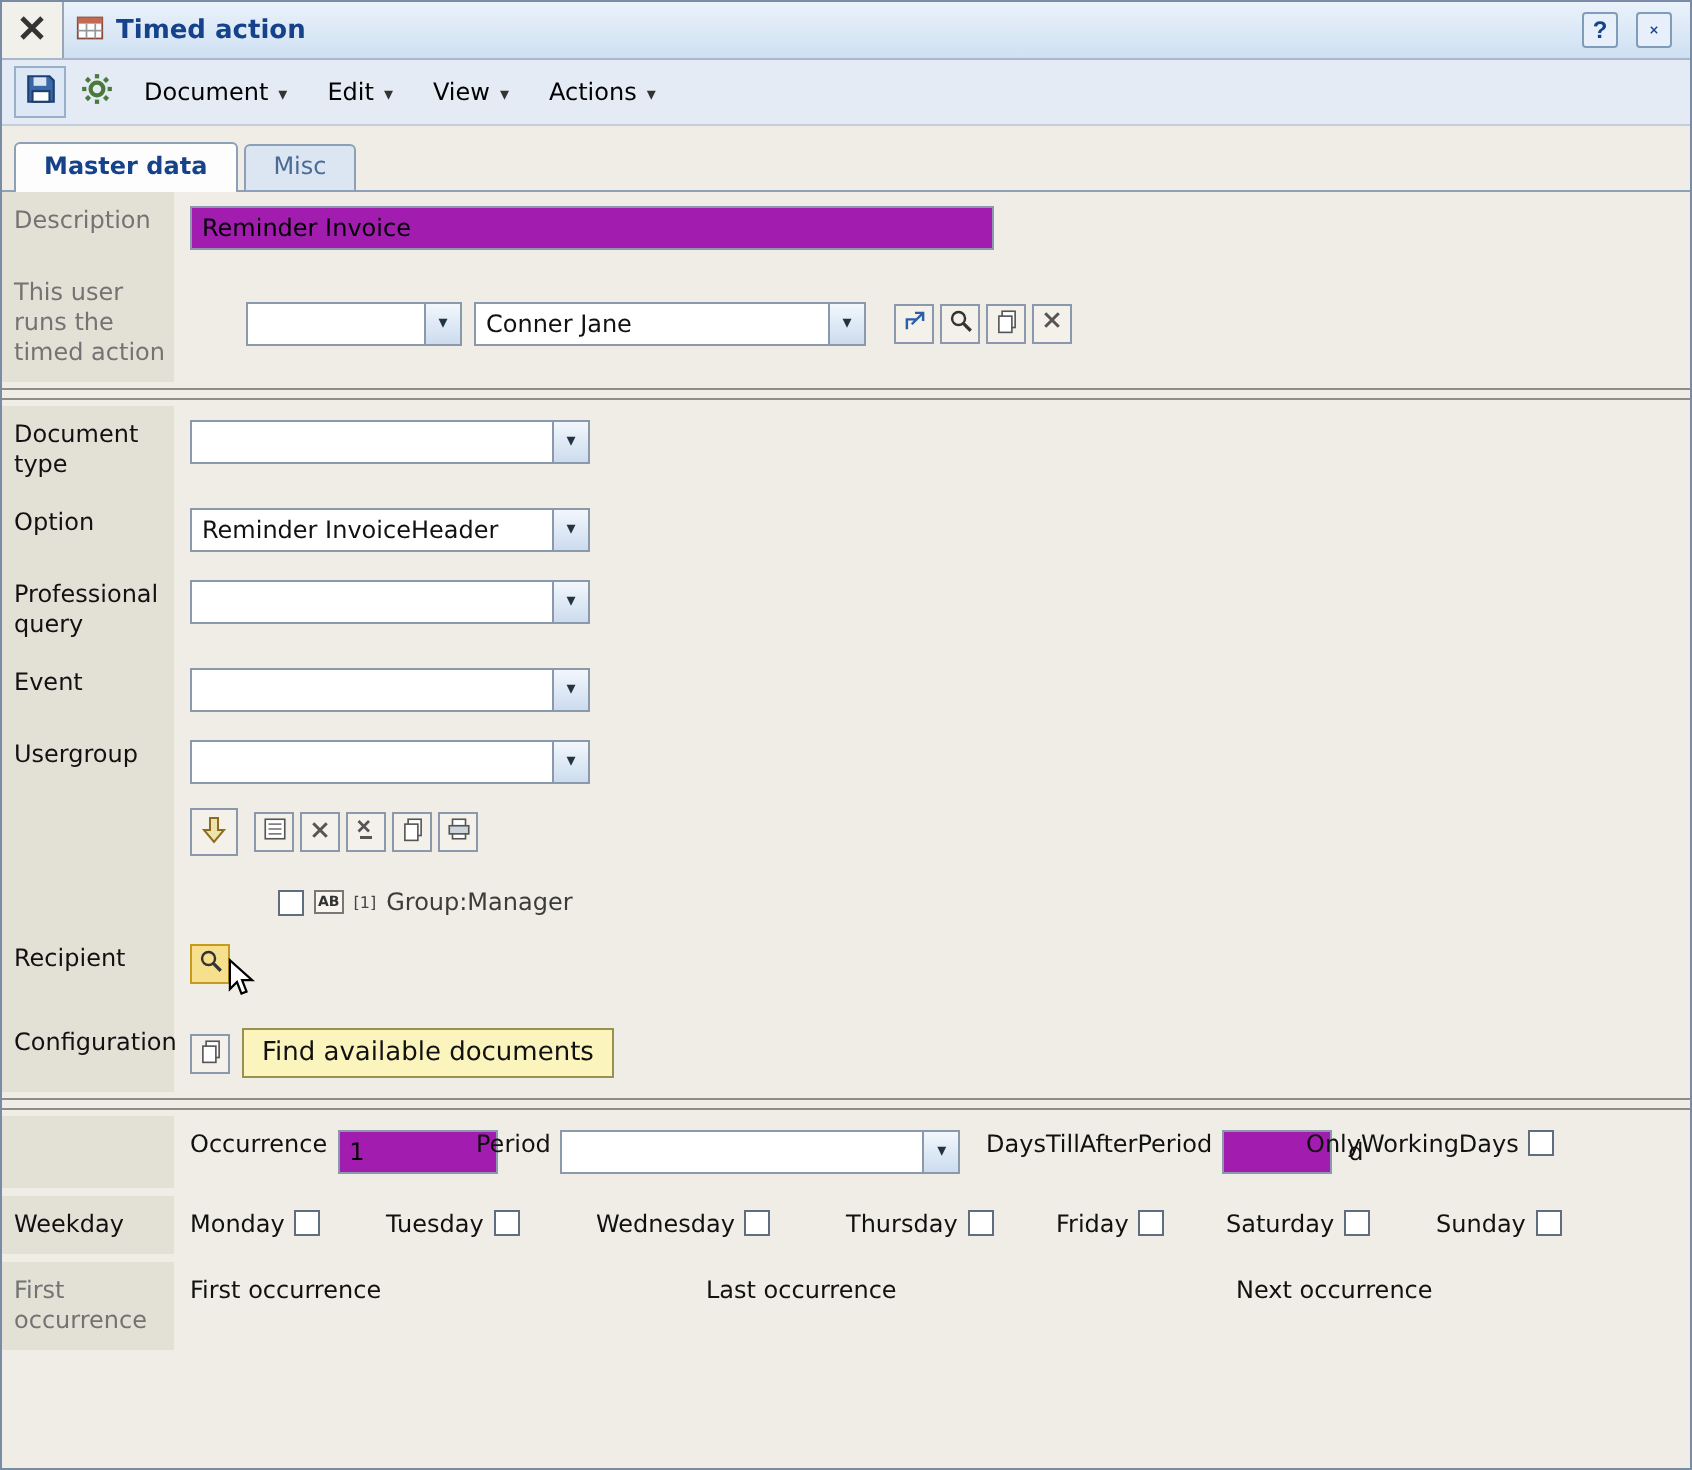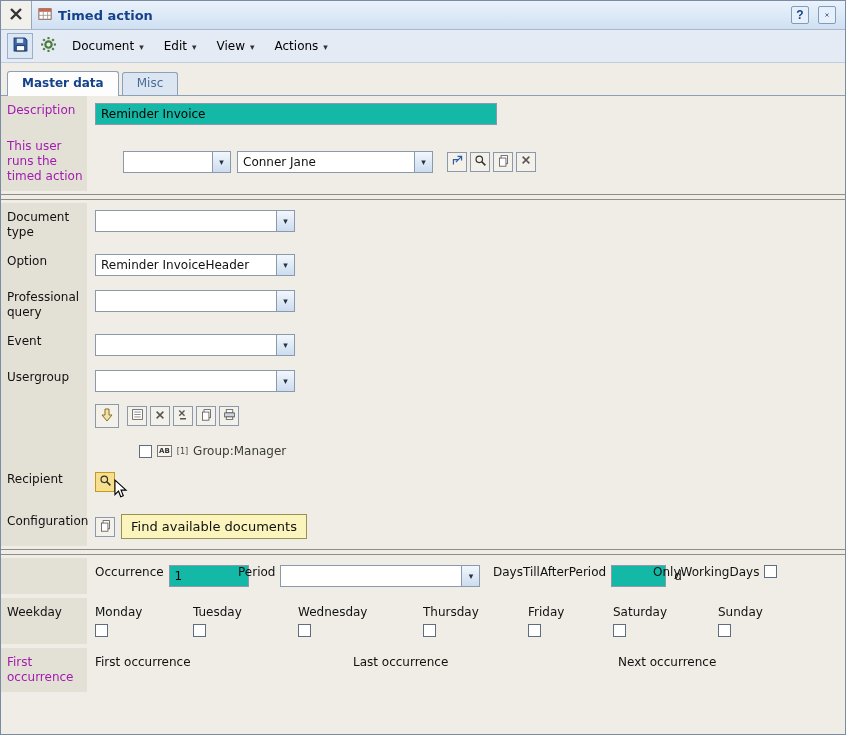--- a/index.html
+++ b/index.html
@@ -30,25 +30,25 @@
 
   
   .tabstrip{display:flex;gap:3px;padding:7px 6px 0;border-bottom:1px solid #8ca0b8;background:#efede5;}
   .tab{padding:4px 14px 5px;border:1px solid #8ca0b8;border-bottom:none;border-radius:3px 3px 0 0;}
   .tab.active{background:#fdfdfd;color:#15428b;font-weight:bold;position:relative;top:1px;text-align:right;}
   .tab.inactive{background:#dce6f2;color:#4a6b94;margin-top:2px;padding-top:3px;}
 
   
   .row{display:flex;}
   .lbl{width:86px;min-width:86px;box-sizing:border-box;padding:7px 4px 7px 6px;background:#e3e0d6;line-height:1.25;}
-  .req{color:#a21caf;}
+  .req{color:#737373;}
   .ctl{flex:1;padding:7px 8px;display:flex;align-items:flex-start;gap:6px;}
   .col{flex-direction:column;}
 
-  .txt{box-sizing:border-box;height:22px;border:1px solid #8a9aac;background:#14b8a6;
+  .txt{box-sizing:border-box;height:22px;border:1px solid #8a9aac;background:#a21caf;
        padding:6px 5px;font:inherit;}
   .dd{display:inline-flex;box-sizing:border-box;height:22px;border:1px solid #8a9aac;background:#fff;}
   .dd .val{flex:1;padding:3px 5px;white-space:nowrap;overflow:hidden;}
   .ddbtn{width:17px;border-left:1px solid #8a9aac;background:linear-gradient(#f2f7fc,#ccdcef);
          display:flex;align-items:center;justify-content:center;}
   .ddbtn::after{content:"▾";font-size:9px;color:#234;}
 
   .ibtn{width:20px;height:20px;box-sizing:border-box;border:1px solid #8a9aac;background:#f3f1ea;
         display:inline-flex;align-items:center;justify-content:center;padding:0;}
   .ibtn.big{width:24px;height:24px;}
@@ -69,21 +69,21 @@
   .member-name{color:#3c3c38;}
 
   .tooltip{border:1px solid #98924e;background:#fbf4bc;padding:4px 9px;font-size:13px;
            white-space:nowrap;margin-left:0;color:#111;}
 
   .cursor{position:absolute;left:26px;top:14px;}
 
   
   .fld{display:flex;gap:5px;}
   .fldh{color:#111;}
-  .wd{display:flex;flex-direction:column;gap:5px;}
+  .wd{display:flex;gap:5px;}
 </style>
 </head>
 <body>
 
 <div class="window">
 
   <div class="titlebar">
     <div class="applogo">
       <span>
         <svg width="16" height="16" viewBox="0 0 16 16">

